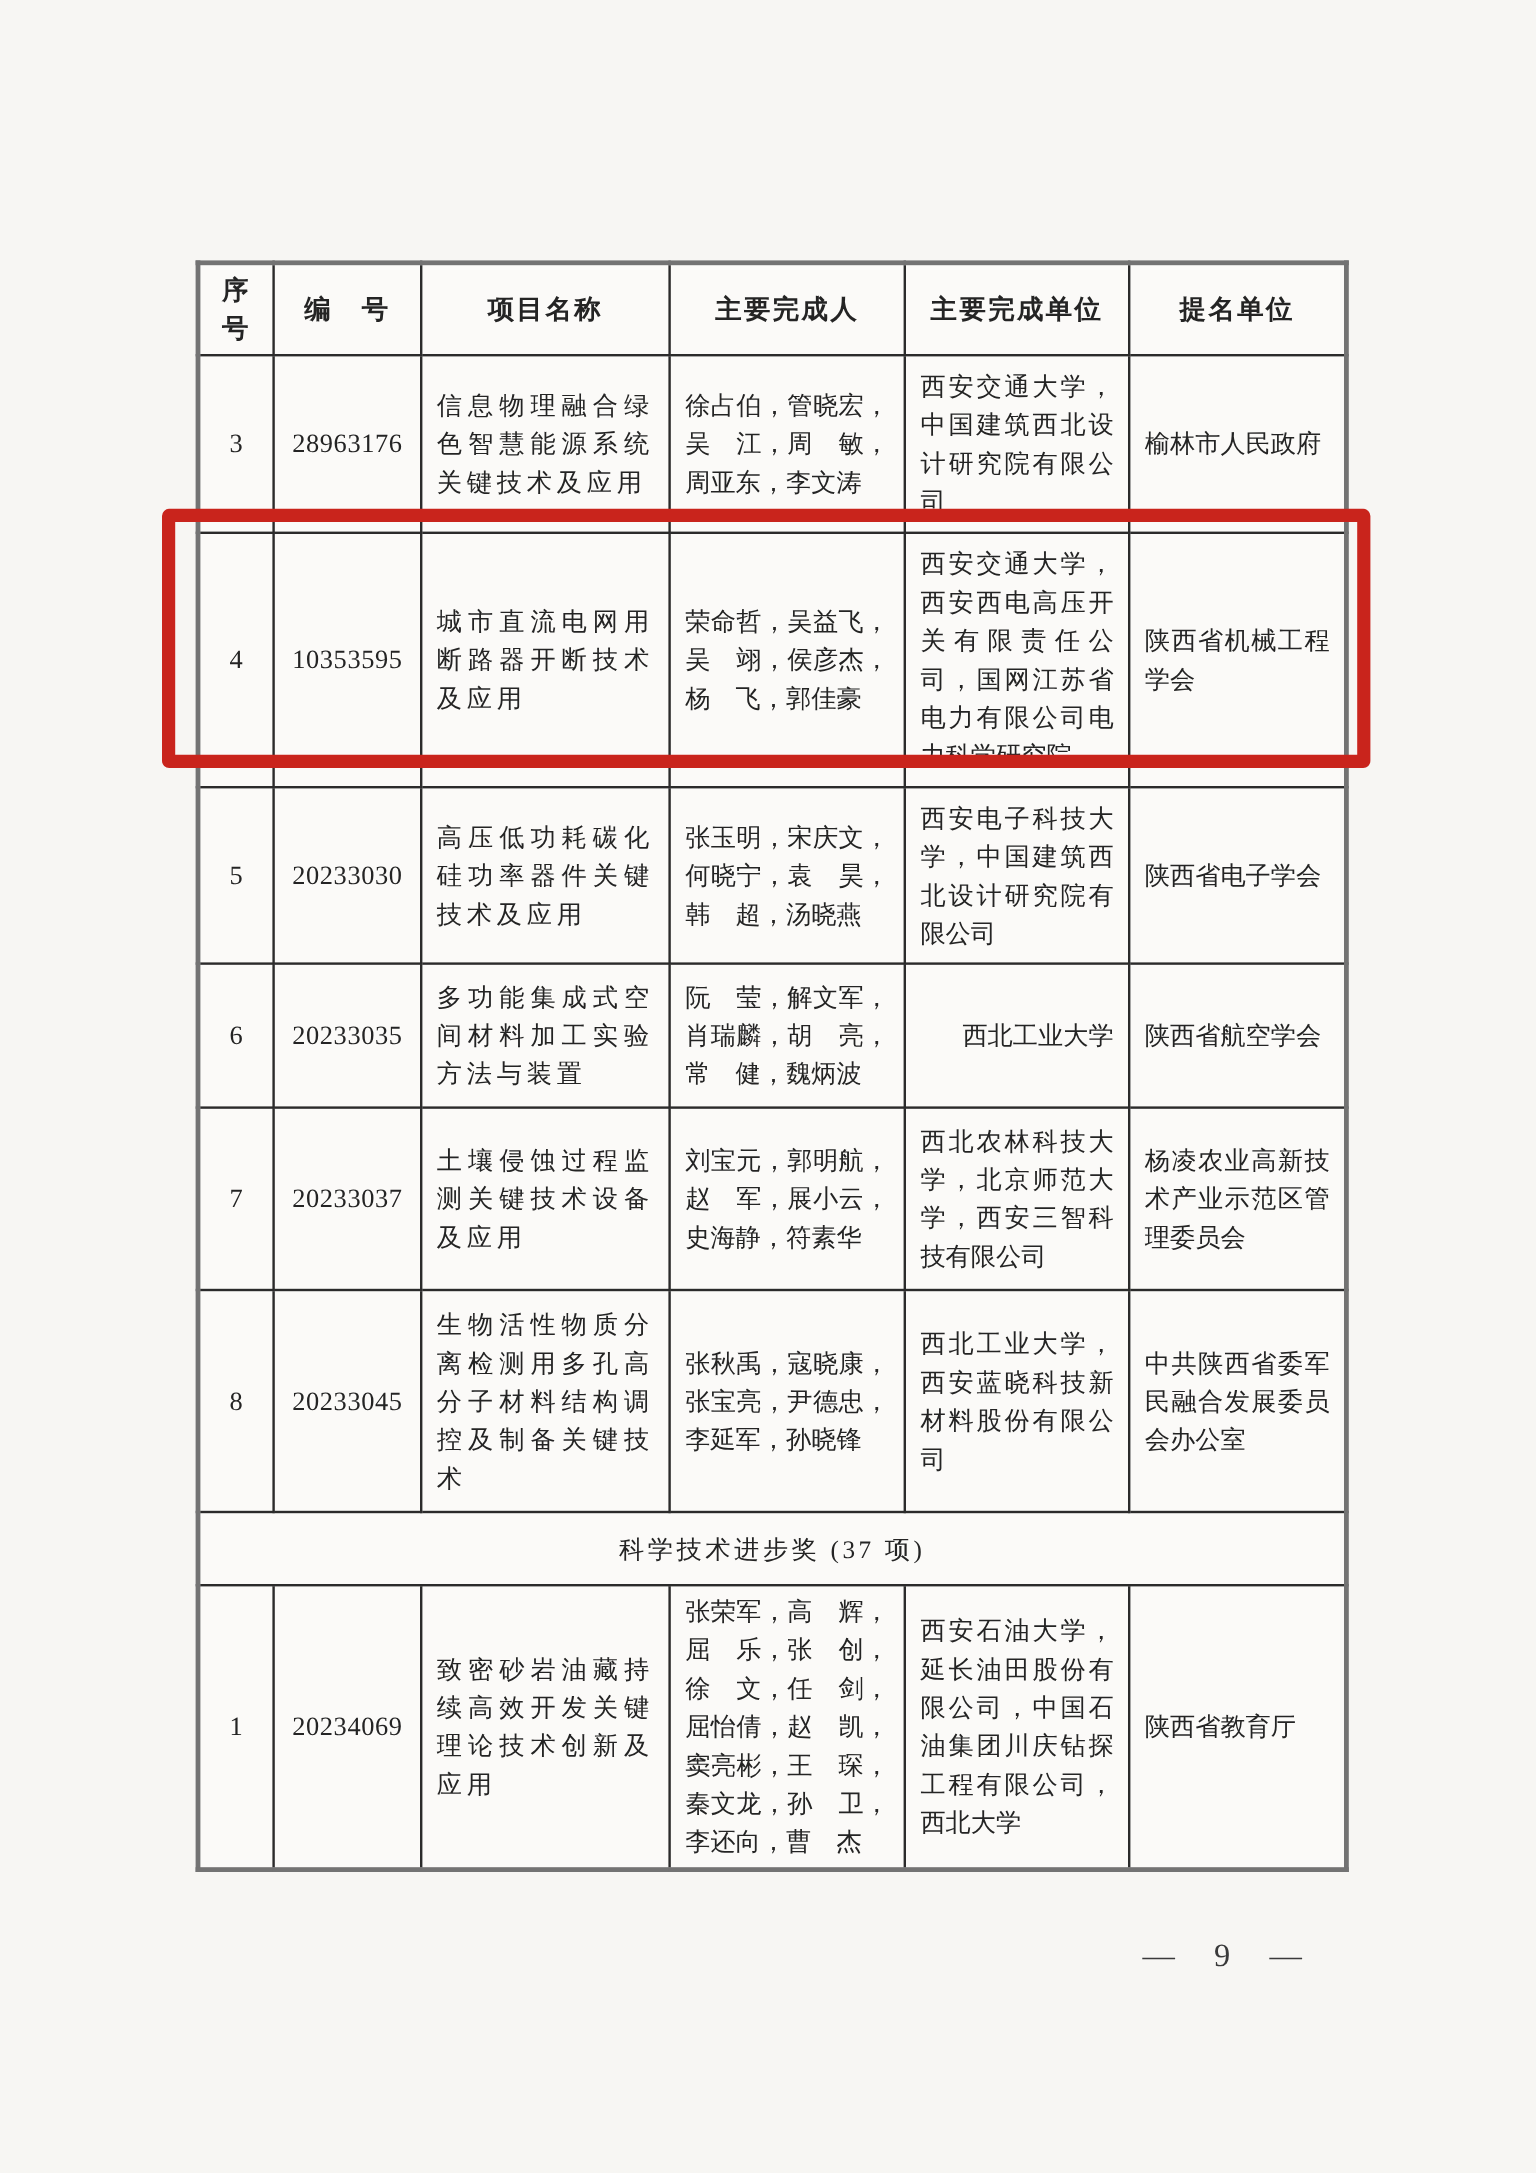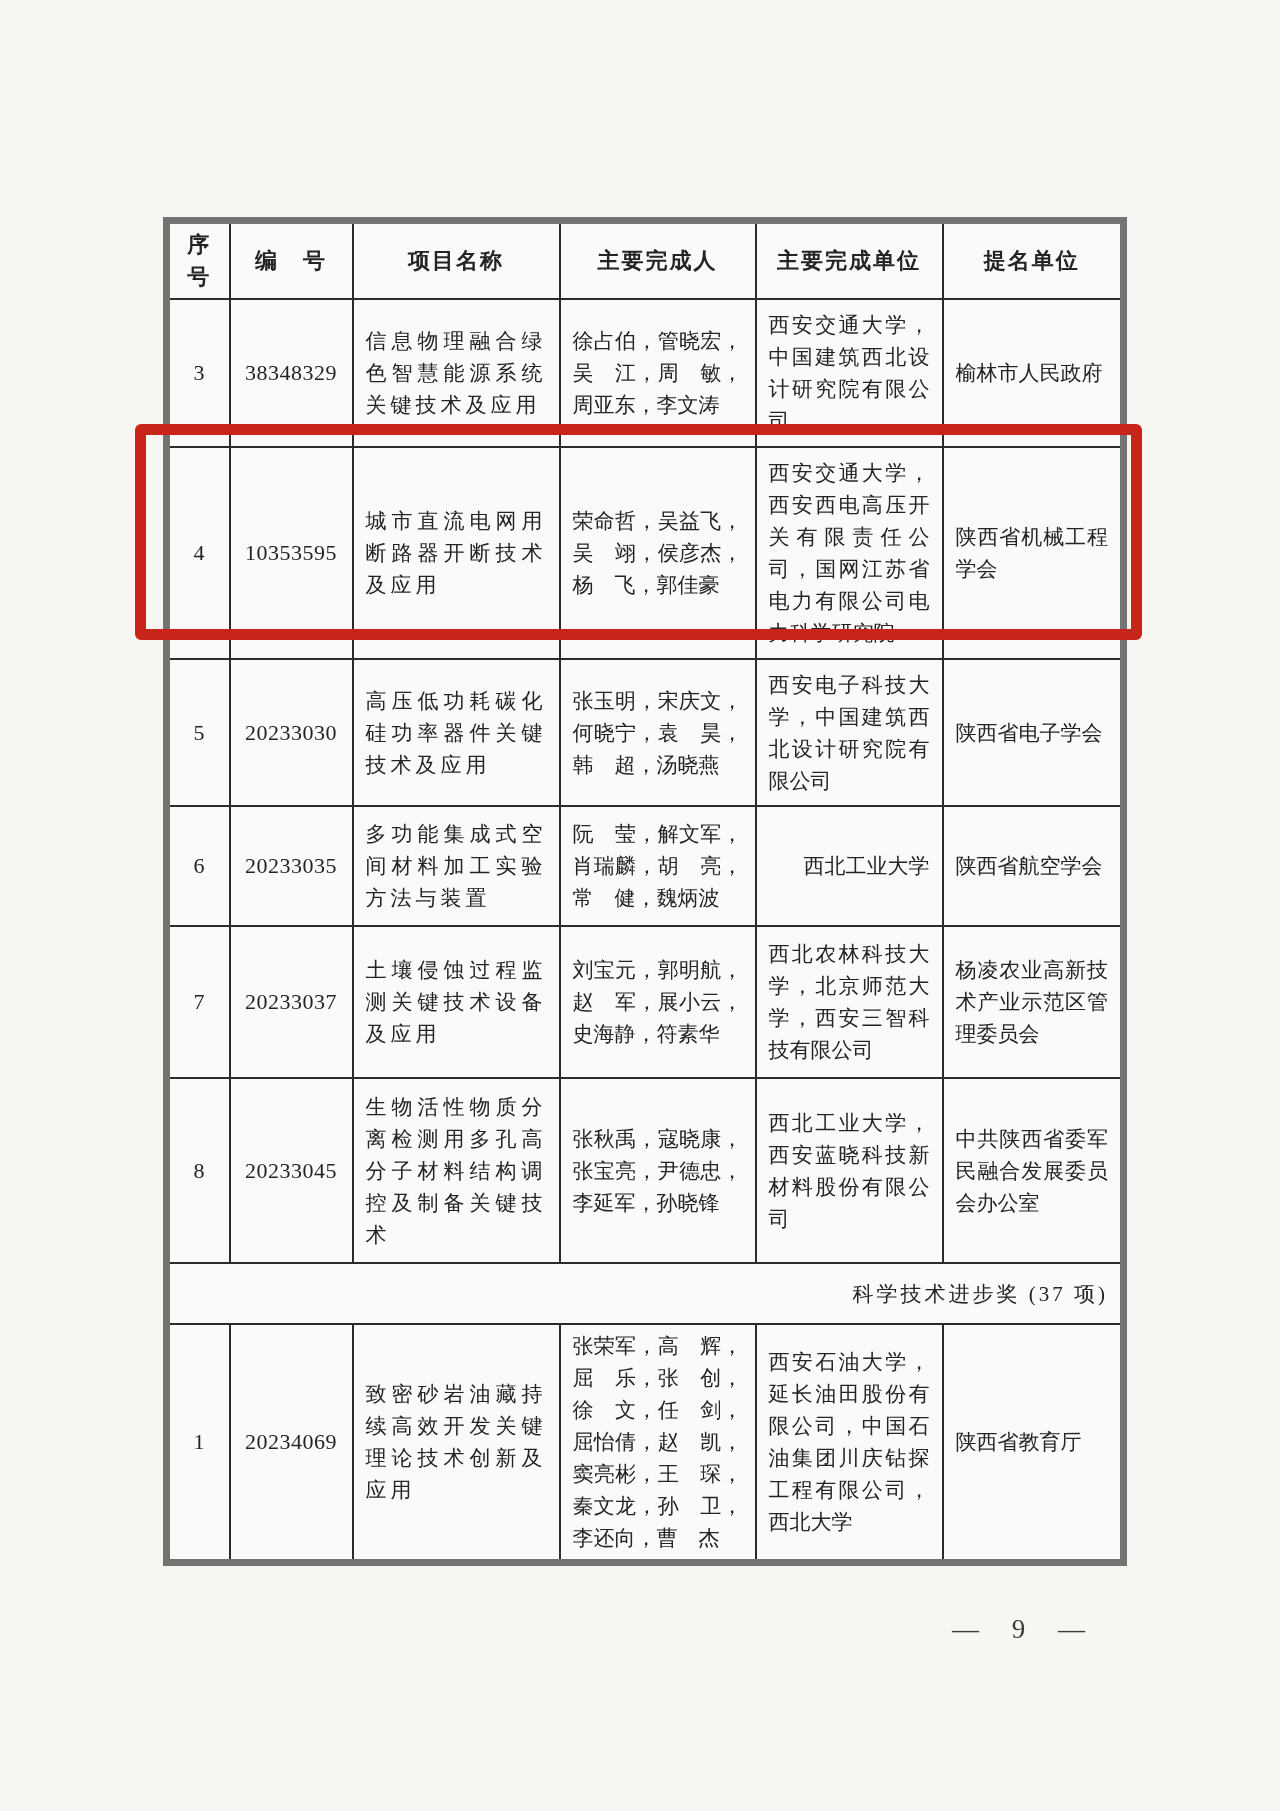--- a/index.html
+++ b/index.html
@@ -13,21 +13,21 @@
     overflow:hidden;
   }
   table.award-table{
     position:absolute;
     left:163px;
     top:217px;
     width:957px;
     border-collapse:collapse;
     table-layout:fixed;
     background:#fbfaf8;
-    border:7px solid #737373;
+    border:4px solid #737373;
   }
   .award-table th, .award-table td{
     border:2px solid #2b2b2b;
     padding:5px 12px;
     font-size:21px;
     line-height:32px;
     vertical-align:middle;
     word-break:normal;
     overflow:hidden;
   }
@@ -36,21 +36,21 @@
     font-weight:700;
     font-size:22px;
     text-align:center;
     letter-spacing:2px;
   }
   td.c{ text-align:center; }
   td.num{ font-size:22px; letter-spacing:0.5px; }
   td.j{ text-align:justify; }
   td.proj{ letter-spacing:4px;margin-left:48px; }
   td.left{ text-align:right; padding-left:14px; }
-  td.section{ text-align:right; letter-spacing:3px;margin-left:32px; }
+  td.section{ text-align:center; letter-spacing:3px;margin-left:32px; }
   .highlight{
     position:absolute;
     left:135px;
     top:424px;
     width:1007px;
     height:216px;
     border:11px solid #c9241c;
     border-radius:6px;
     box-sizing:border-box;
     pointer-events:none;
@@ -85,21 +85,21 @@
       <th>序号</th>
       <th>编　号</th>
       <th>项目名称</th>
       <th>主要完成人</th>
       <th>主要完成单位</th>
       <th>提名单位</th>
     </tr>
 
     <tr style="height:148px">
       <td class="c num">3</td>
-      <td class="c num">38348329</td>
+      <td class="c num">28963176</td>
       <td class="j proj">信息物理融合绿色智慧能源系统关键技术及应用</td>
       <td class="j">徐占伯，管晓宏，吴　江，周　敏，周亚东，李文涛</td>
       <td class="j">西安交通大学，中国建筑西北设计研究院有限公司</td>
       <td class="j">榆林市人民政府</td>
     </tr>
 
     <tr style="height:212px">
       <td class="c num">4</td>
       <td class="c num">10353595</td>
       <td class="j proj">城市直流电网用断路器开断技术及应用</td>

